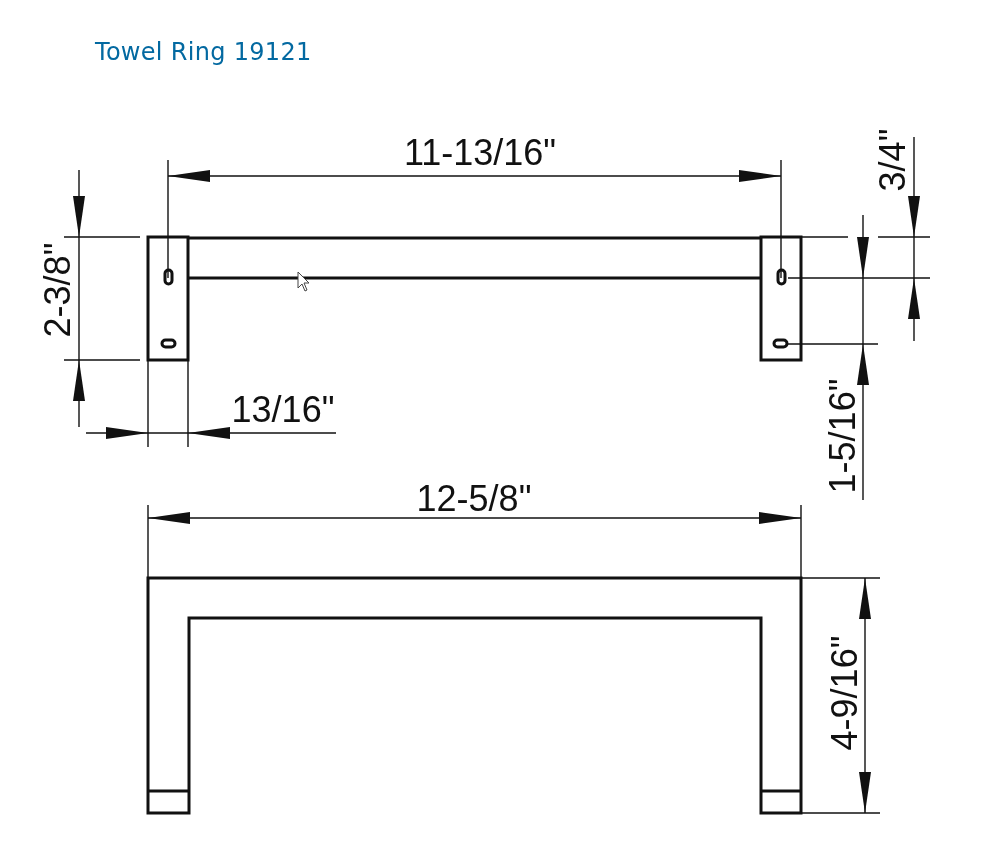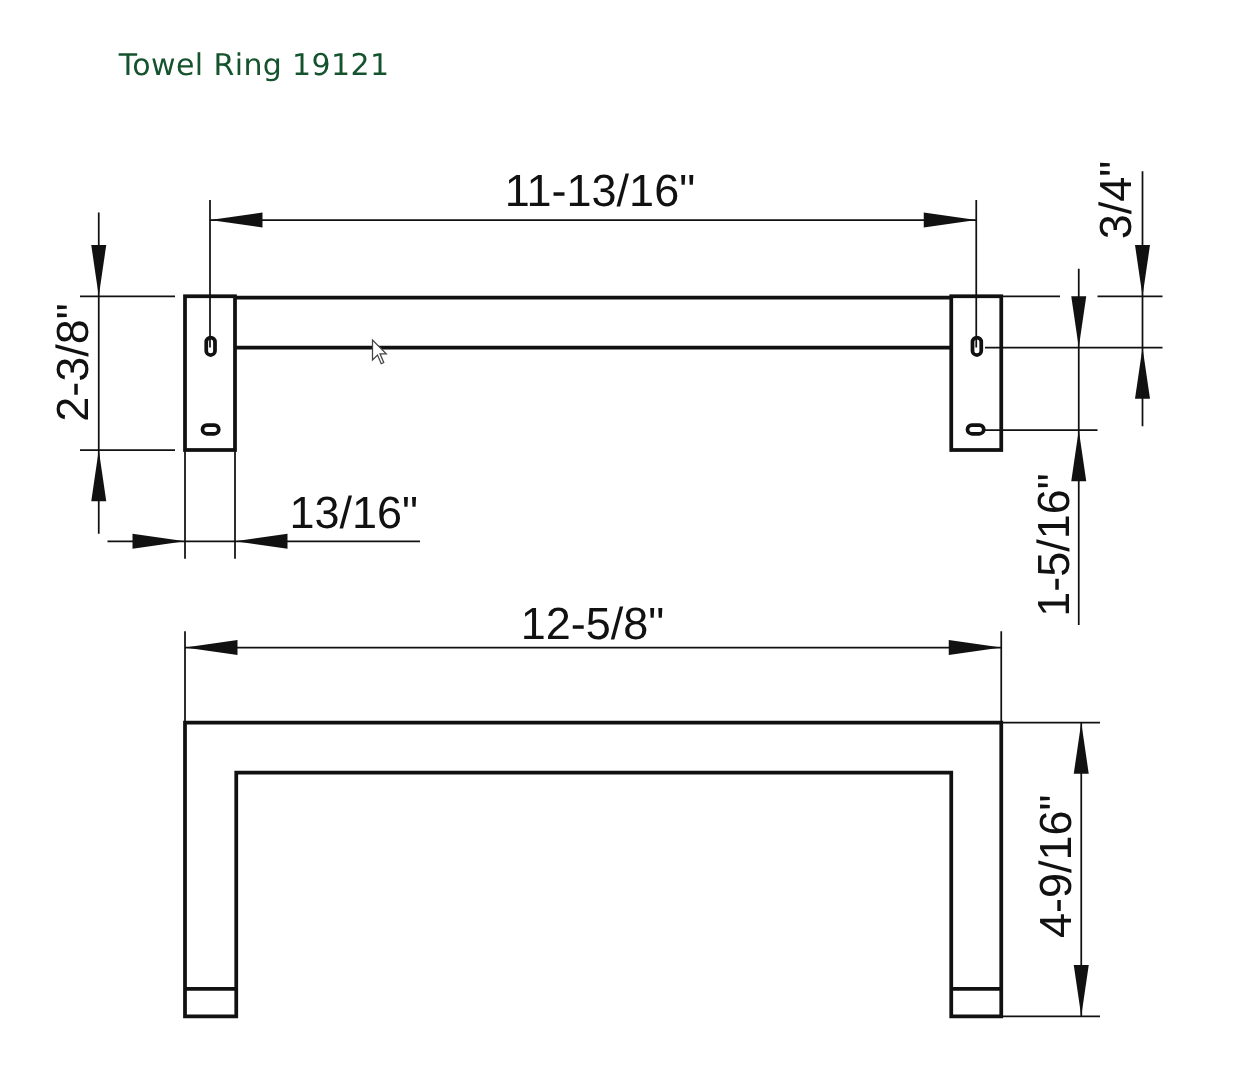--- a/index.html
+++ b/index.html
@@ -1,19 +1,19 @@
 <!DOCTYPE html>
 <html><head>
   <meta charset="utf-8">
   <style>
     html, body { margin: 0; padding: 0; background: #ffffff; }
     body { width: 1005px; height: 862px; position: relative; overflow: hidden; }
     .title {
       position: absolute; left: 95px; top: 38px;
-      font-family: "DejaVu Sans", sans-serif; font-size: 24px; color: #14532d;
+      font-family: "DejaVu Sans", sans-serif; font-size: 24px; color: #0369a1;
       letter-spacing: 0.3px;
     }
     svg.drawing { position: absolute; left: 0; top: 0; }
     .dim-text { font-family: "Liberation Sans", sans-serif; font-size: 36px; fill: #111; }
     .thick { stroke: #111; stroke-width: 3; fill: none; }
     .thin { stroke: #111; stroke-width: 1.4; fill: none; }
     .arrow { fill: #111; }
   </style>
 </head>
 <body>

